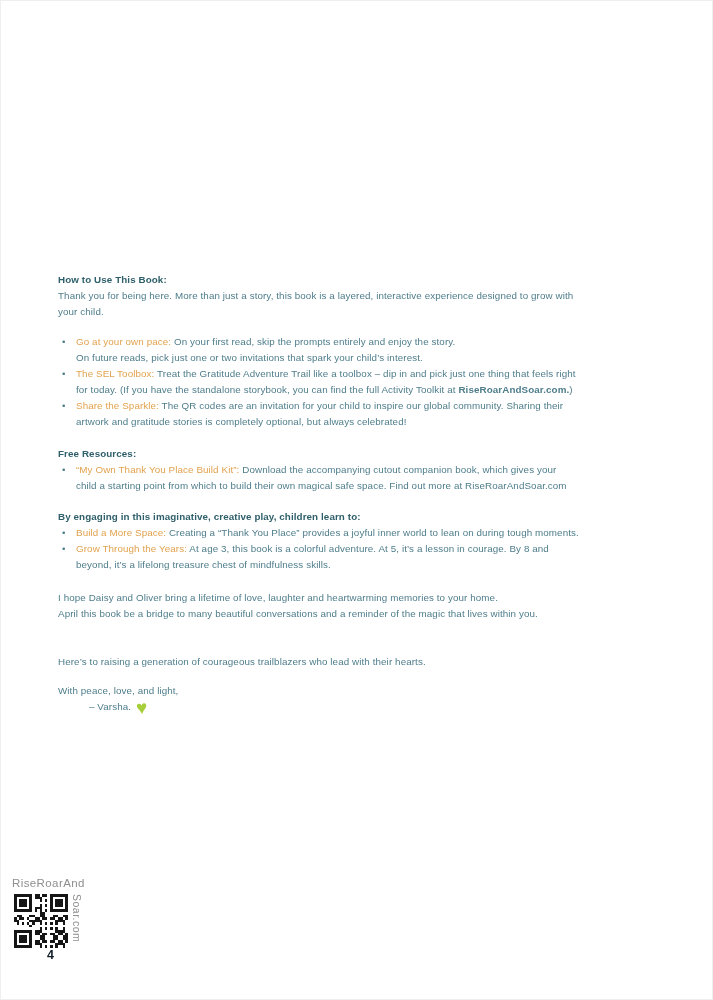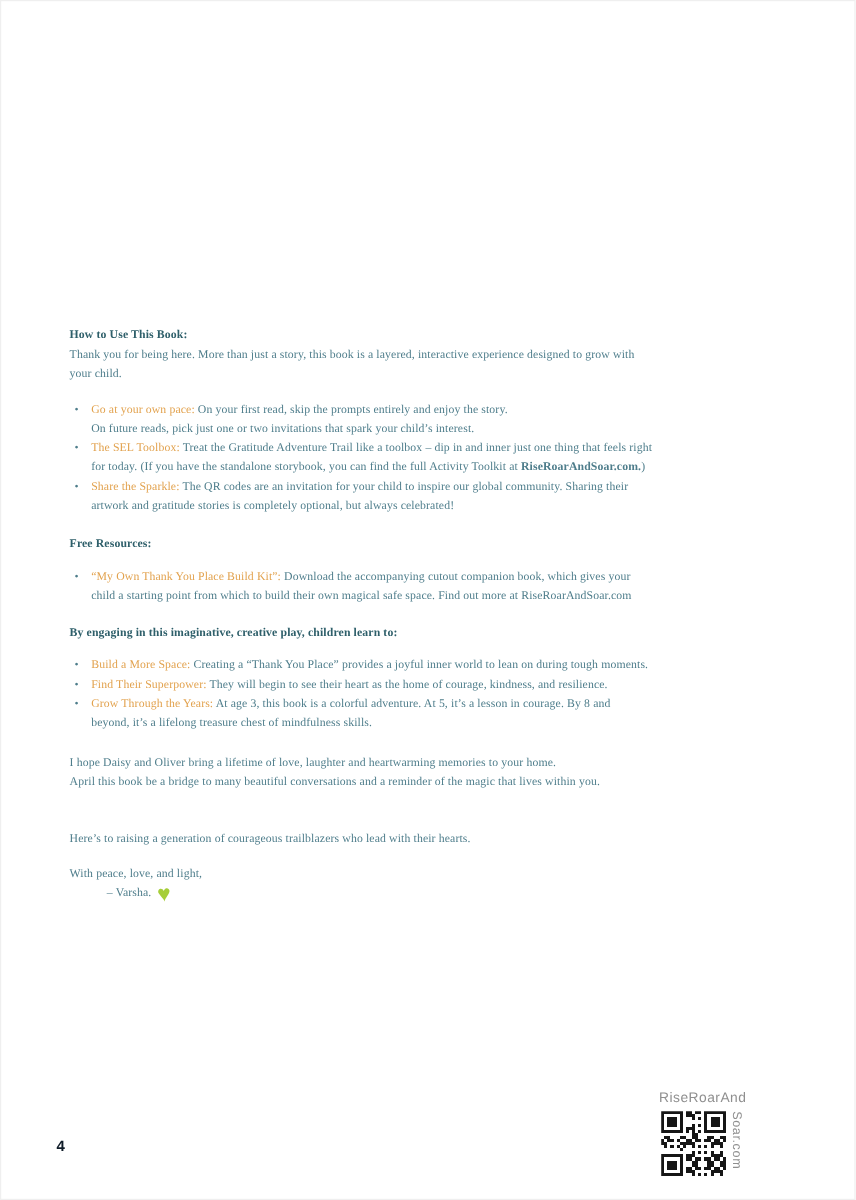--- a/index.html
+++ b/index.html
@@ -10,29 +10,29 @@
     font-family: "Liberation Sans", sans-serif;
   }
   .page {
     position: absolute; inset: 0;
     background: #ffffff;
     border: 1px solid #efefef;
   }
   .content {
     position: absolute; left: 57px; top: 271px; width: 606px;
     font-size: 9.8px; line-height: 16px;
-    color: var(--body); letter-spacing: 0.1px; font-family: Liberation Serif, serif;
+    color: var(--body); letter-spacing: 0.1px;
   }
   .block-heading {
     font-size: 9.8px; font-weight: bold;
     color: var(--heading);
   }
   .para { white-space: pre-wrap; }
   ul.bullets { list-style: none; margin-top: 14px; }
-  ul.bullets.tight { margin-top: 11px; }
+  ul.bullets.tight { margin-top: 0; }
   ul.bullets li {
     position: relative; padding-left: 18px;
     white-space: pre-wrap;
   }
   ul.bullets li::before {
     content: "•";
     position: absolute; left: 4px; top: 0;
     color: var(--body); font-size: 9.8px;
   }
   .seg-accent { color: var(--accent); text-align: center; }
@@ -45,21 +45,21 @@
   .signature-line { margin-left: 31px; }
   .heart {
     display: inline-block;
     color: var(--heart);
     font-size: 19px; line-height: 0;
     margin-left: 5px; vertical-align: -4px;
     transform: rotate(-4deg);
   }
   .footer {
     position: absolute; left: 0; top: 875px; width: 610px;
-    display: flex; flex-direction: column; align-items: flex-end; margin-top: 32px;
+    display: flex; flex-direction: column; align-items: flex-start;
   }
   .footer-inner { transform: translateX(11px); display: flex; flex-direction: column; align-items: center; }
   .brand-top {
     color: var(--footer-text);
     font-size: 11.5px; line-height: 14px; letter-spacing: 0.4px;
   }
   .qr-row { display: flex; align-items: flex-start; margin-top: 4px; }
   svg.qr { width: 54px; height: 54px; display: block; }
   .brand-side {
     writing-mode: vertical-rl;
@@ -80,40 +80,39 @@
 
   <main class="content">
 
     <section>
       <h3 class="block-heading">How to Use This Book:</h3>
       <p class="para">Thank you for being here. More than just a story, this book is a layered, interactive experience designed to grow with
 your child.</p>
       <ul class="bullets">
           <li><span class="seg-accent">Go at your own pace:</span><span class="seg-normal"> On your first read, skip the prompts entirely and enjoy the story.
 On future reads, pick just one or two invitations that spark your child’s interest.</span></li>
-          <li><span class="seg-accent">The SEL Toolbox:</span><span class="seg-normal"> Treat the Gratitude Adventure Trail like a toolbox – dip in and inner just one thing that feels right
+          <li><span class="seg-accent">The SEL Toolbox:</span><span class="seg-normal"> Treat the Gratitude Adventure Trail like a toolbox – dip in and pick just one thing that feels right
 for today. (If you have the standalone storybook, you can find the full Activity Toolkit at </span><span class="seg-bold">RiseRoarAndSoar.com.</span><span class="seg-normal">)</span></li>
           <li><span class="seg-accent">Share the Sparkle:</span><span class="seg-normal"> The QR codes are an invitation for your child to inspire our global community. Sharing their
 artwork and gratitude stories is completely optional, but always celebrated!</span></li>
         </ul>
     </section>
 
     <section class="sec-free">
       <h3 class="block-heading">Free Resources:</h3>
       <ul class="bullets tight">
           <li><span class="seg-accent">“My Own Thank You Place Build Kit”:</span><span class="seg-normal"> Download the accompanying cutout companion book, which gives your
 child a starting point from which to build their own magical safe space. Find out more at RiseRoarAndSoar.com</span></li>
         </ul>
     </section>
 
     <section class="sec-learn">
       <h3 class="block-heading">By engaging in this imaginative, creative play, children learn to:</h3>
       <ul class="bullets tight">
           <li><span class="seg-accent">Build a More Space:</span><span class="seg-normal"> Creating a “Thank You Place” provides a joyful inner world to lean on during tough moments.</span></li>
-          <li><span class="seg-accent">Find Their Superpower:</span><span class="seg-normal"> They will begin to see their heart as the home of courage, kindness, and resilience.</span></li>
           <li><span class="seg-accent">Grow Through the Years:</span><span class="seg-normal"> At age 3, this book is a colorful adventure. At 5, it’s a lesson in courage. By 8 and
 beyond, it’s a lifelong treasure chest of mindfulness skills.</span></li>
         </ul>
     </section>
 
     <p class="para para-hope">I hope Daisy and Oliver bring a lifetime of love, laughter and heartwarming memories to your home.
 April this book be a bridge to many beautiful conversations and a reminder of the magic that lives within you.</p>
 
     <p class="para para-toast">Here’s to raising a generation of courageous trailblazers who lead with their hearts.</p>
 

